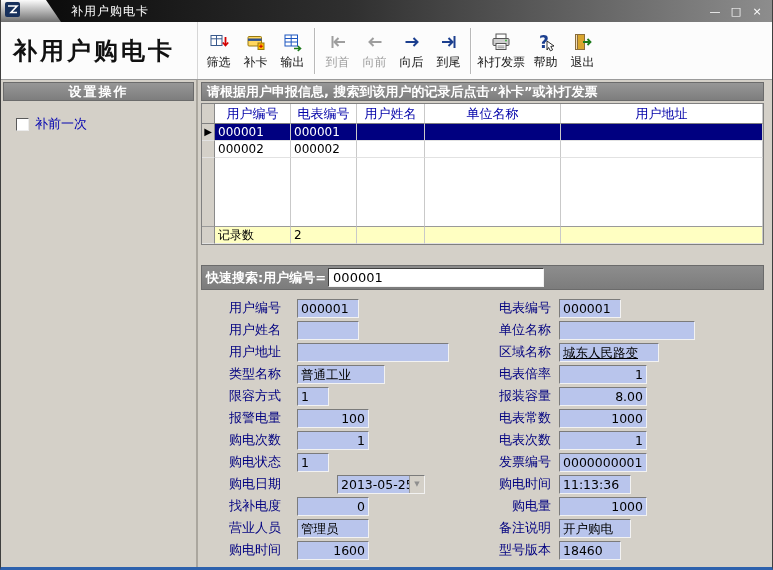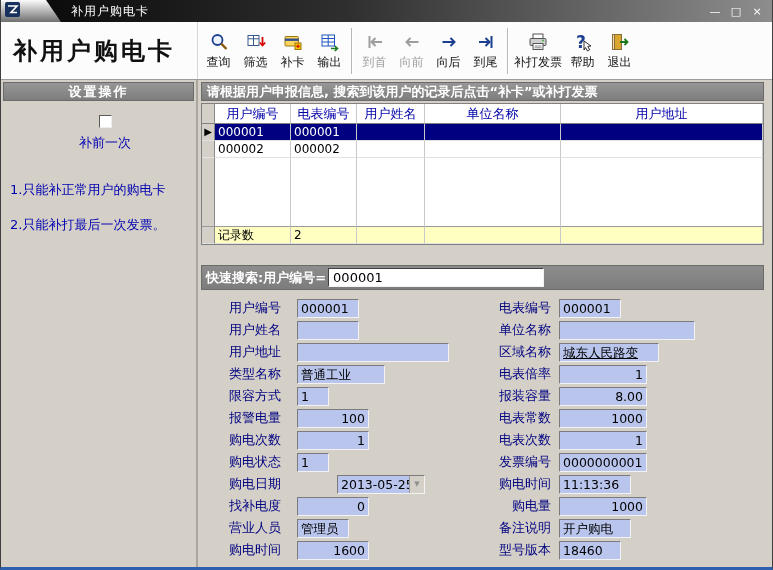--- a/index.html
+++ b/index.html
@@ -28,21 +28,21 @@
   .tool-sep { width:0; height:46px; border-left:1px solid #b9b9b9; border-right:1px solid #fff; margin:0 3px; }
 
   
   .content { flex:1; display:flex; overflow:hidden; }
 
   
   .sidebar { flex:0 0 197px; width:197px; padding:2px; border-right:2px solid #aaa69e; display:flex; flex-direction:column; }
   .bar { height:19px; background:linear-gradient(180deg,#979797,#7d7d7d); color:#fff; font-size:13px;
     display:flex; align-items:center; border:1px solid #6b6b6b; white-space:nowrap; overflow:hidden; }
   .sidebar-header { justify-content:center; font-weight:bold; letter-spacing:2px; }
-  .checkbox-row { display:flex; align-items:center; gap:6px; margin:14px 0 12px 13px;flex-direction:column; }
+  .checkbox-row { display:flex; align-items:center; gap:6px; margin:14px 0 0 13px; }
   .checkbox { width:13px; height:13px; background:#fff; border:1px solid; border-color:#5a5a5a #ececec #ececec #5a5a5a; }
   .checkbox-label { color:#0000b0; font-size:13px; }
   .note { color:#0000b0; font-size:13px; margin:17px 4px 0 7px; line-height:1.4; }
 
   
   .main { flex:1; display:flex; flex-direction:column; padding:2px 8px 0 3px; overflow:hidden; }
   .instruction { padding-left:5px; font-weight:bold; }
 
   
   .grid { margin-top:2px; background:#fff; border:1px solid #808080; }
@@ -99,29 +99,20 @@
       <span class="win-btn" id="btn-close">×</span>
     </div>
   </div>
 
   <div class="header">
     <div class="header-title">补用户购电卡</div>
     <div class="toolbar" id="toolbar">
         <div class="tool-btn">
           <span class="icon">
             <svg viewBox="0 0 20 20" width="20" height="20">
-              <circle cx="8.5" cy="8" r="5" fill="#eef4ff" stroke="#1c3f8f" stroke-width="1.8"></circle>
-              <line x1="12.2" y1="11.7" x2="17.5" y2="17" stroke="#8a5a10" stroke-width="2.4"></line>
-            </svg>
-          </span>
-          <span>查询</span>
-        </div>
-        <div class="tool-btn">
-          <span class="icon">
-            <svg viewBox="0 0 20 20" width="20" height="20">
               <rect x="2" y="3.5" width="11" height="10" fill="#fff" stroke="#3a5a8c"></rect>
               <line x1="2" y1="6.8" x2="13" y2="6.8" stroke="#3a5a8c"></line>
               <line x1="7.5" y1="3.5" x2="7.5" y2="13.5" stroke="#3a5a8c"></line>
               <path d="M16.5 5 v8" stroke="#d40000" stroke-width="1.8"></path>
               <path d="M13.8 10.5 l2.7 3 2.7-3" fill="none" stroke="#d40000" stroke-width="1.8"></path>
             </svg>
           </span>
           <span>筛选</span>
         </div>
         <div class="tool-btn">
@@ -223,24 +214,20 @@
   </div>
 
   <div class="content">
 
     <div class="sidebar">
       <div class="bar sidebar-header">设置操作</div>
       <div class="checkbox-row">
         <span class="checkbox"></span>
         <span class="checkbox-label">补前一次</span>
       </div>
-      <div id="notes">
-          <div class="note">1.只能补正常用户的购电卡</div>
-          <div class="note">2.只能补打最后一次发票。</div>
-        </div>
     </div>
 
     <div class="main">
       <div class="bar instruction">请根据用户申报信息, 搜索到该用户的记录后点击“补卡”或补打发票</div>
       <div class="grid" id="grid">
           <div class="g-row g-head">
             <div class="g-cell g-sel"></div>
             <div class="g-cell">用户编号</div>
             <div class="g-cell">电表编号</div>
             <div class="g-cell">用户姓名</div>
@@ -405,21 +392,21 @@
               <div class="f-box" style="width: 72px; text-align: right;">0</div>
             </div>
             <div class="pair pair-right">
               <span class="f-label right">购电量</span>
               <div class="f-box" style="width: 88px; text-align: right;">1000</div>
             </div>
           </div>
           <div class="form-row">
             <div class="pair pair-left">
               <span class="f-label left">营业人员</span>
-              <div class="f-box" style="width: 52px;">管理员</div>
+              <div class="f-box" style="width: 72px;">管理员</div>
             </div>
             <div class="pair pair-right">
               <span class="f-label right">备注说明</span>
               <div class="f-box" style="width: 72px;">开户购电</div>
             </div>
           </div>
           <div class="form-row">
             <div class="pair pair-left">
               <span class="f-label left">购电时间</span>
               <div class="f-box" style="width: 72px; text-align: right;">1600</div>

